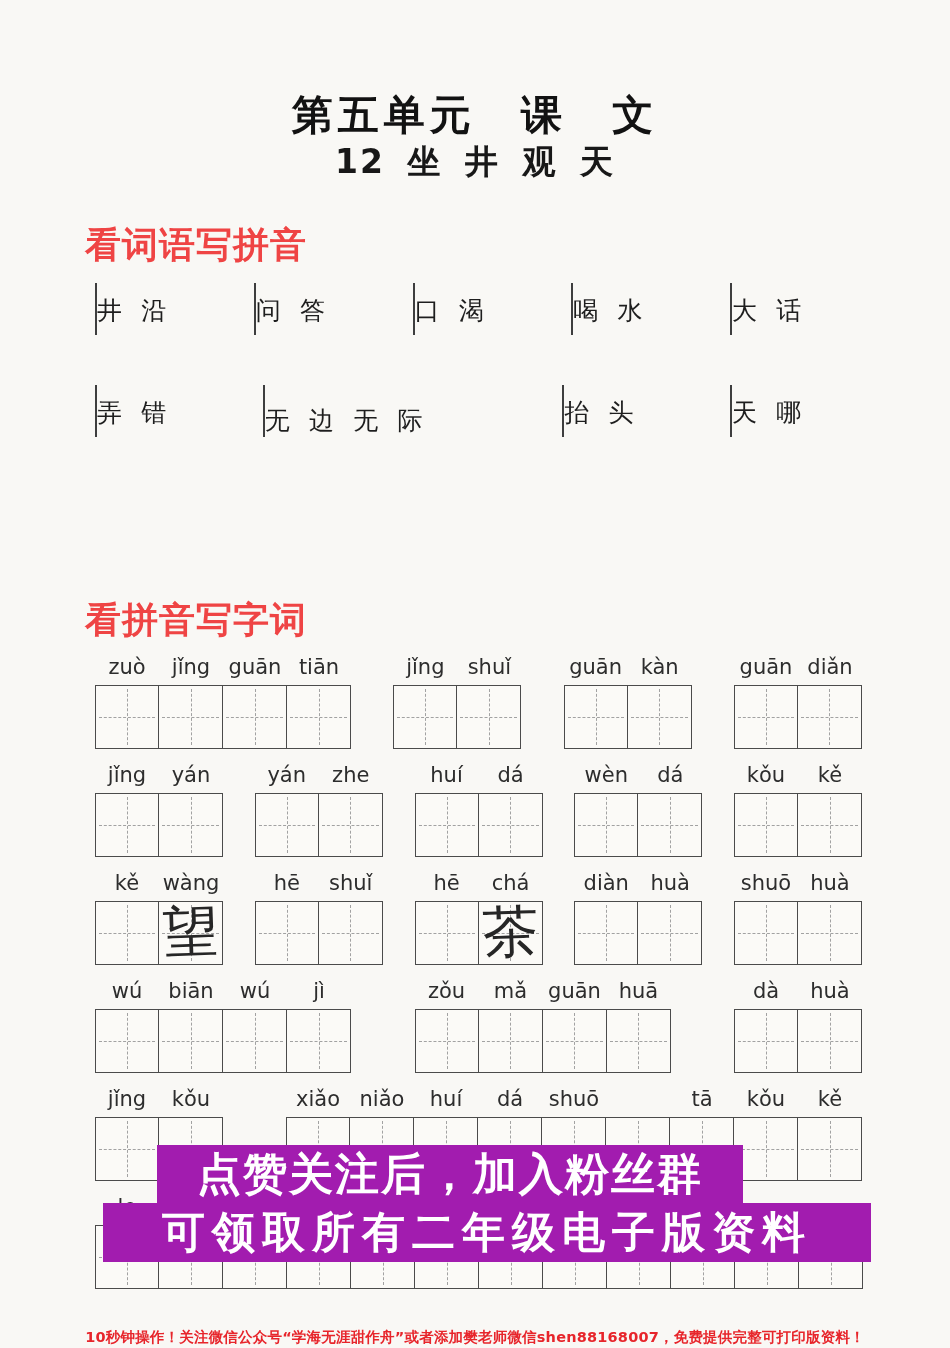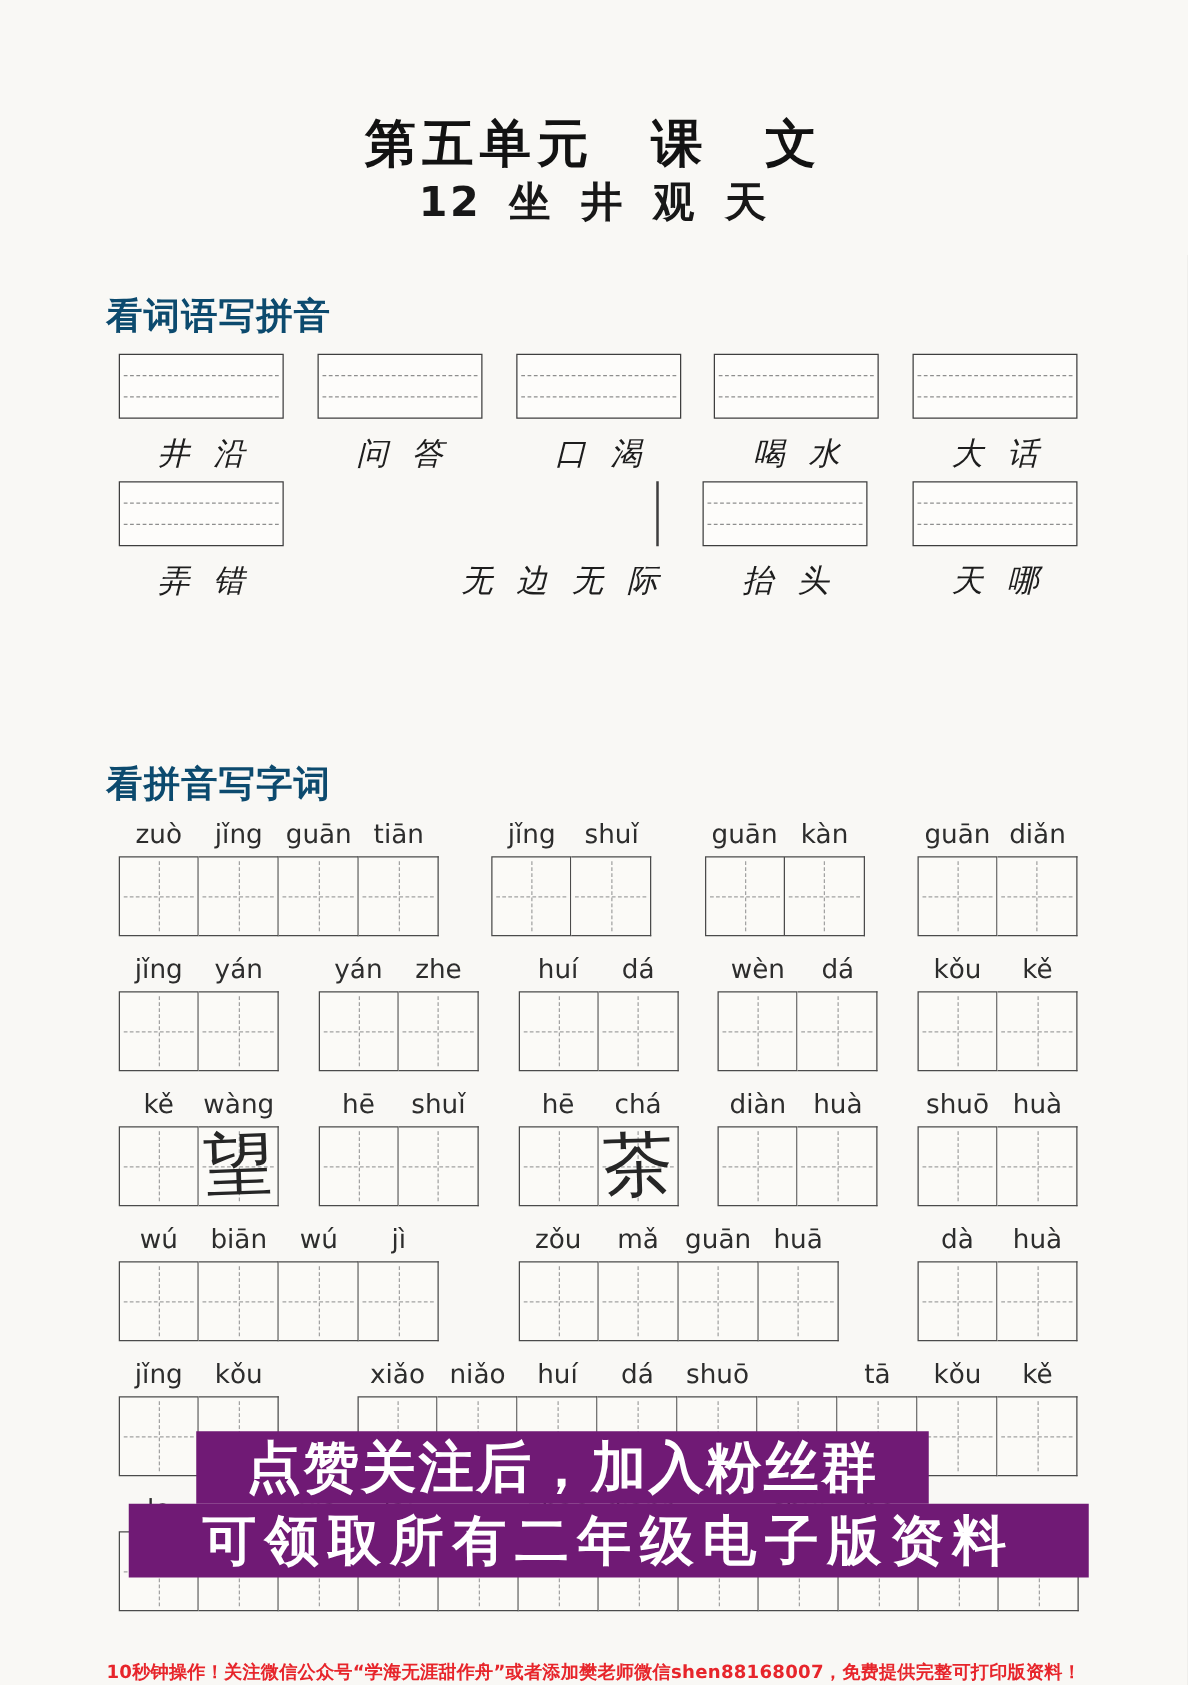--- a/index.html
+++ b/index.html
@@ -13,32 +13,32 @@
     position:absolute; top:88px; left:0; width:100%; text-align:center;
     font-size:41px; font-weight:900; color:#121212;
     letter-spacing:5px; word-spacing:26px; white-space:pre;
   }
   .subtitle {
     position:absolute; top:140px; left:0; width:100%; text-align:center;
     font-size:33px; font-weight:800; color:#181818;
     letter-spacing:2px; word-spacing:9px; white-space:pre;
   }
   .sec-heading {
-    position:absolute; left:85px; font-size:29px; font-weight:800;
-    color:#0c4a6e; letter-spacing:1px;margin-top:12px;
+    position:absolute; left:85px; font-size:36px; font-weight:800;
+    color:#ef4444; letter-spacing:1px;
   }
   #s1-heading { top:221px; }
   #s2-heading { top:596px; }
 
   
   .s1-row {
     position:absolute; left:95px; width:767px;
     display:flex; justify-content:space-between;
   }
-  .wgroup { display:flex; flex-direction:column;font-style:italic; }
+  .wgroup { display:flex; flex-direction:row; }
   .pbox {
     height:52px; border:1.6px solid #3e3e3e; background:#fdfcfa; position:relative;
   }
   .pbox i { position:absolute; left:3px; right:3px; border-top:1.2px dashed #8e8e8e; }
   .pbox i:nth-child(1) { top:16px; }
   .pbox i:nth-child(2) { top:33px; }
   .wlabel {
     margin-top:11px; text-align:center;
     font-family:"Liberation Serif", serif;
     font-size:25px; color:#1e1e1e; word-spacing:13px; font-weight:500;
@@ -72,21 +72,21 @@
   }
   .fill {
     position:absolute; left:0; top:0; right:0; bottom:0; z-index:1;
     display:flex; align-items:center; justify-content:center;
     font-family:"Liberation Serif", serif; font-size:56px; color:#262626;
     transform:rotate(-2deg);
   }
 
   
   .banner-line {
-    position:absolute; z-index:6; background:#701a75; color:#ffffff;
+    position:absolute; z-index:6; background:#a21caf; color:#ffffff;
     display:flex; align-items:center; justify-content:center;
     font-weight:800; white-space:nowrap;
   }
   .banner-line1 { left:157px; top:1145px; width:586px; height:58px; font-size:44px; letter-spacing:2px; }
   .banner-line2 { left:91px;  top:1203px; width:768px; height:59px; font-size:43px; letter-spacing:7px;margin-left:12px; }
 
   .footer {
     position:absolute; left:0; top:1328px; width:100%; text-align:center;
     font-size:14.5px; font-weight:600; color:#e7252b; letter-spacing:0.2px;
   }

